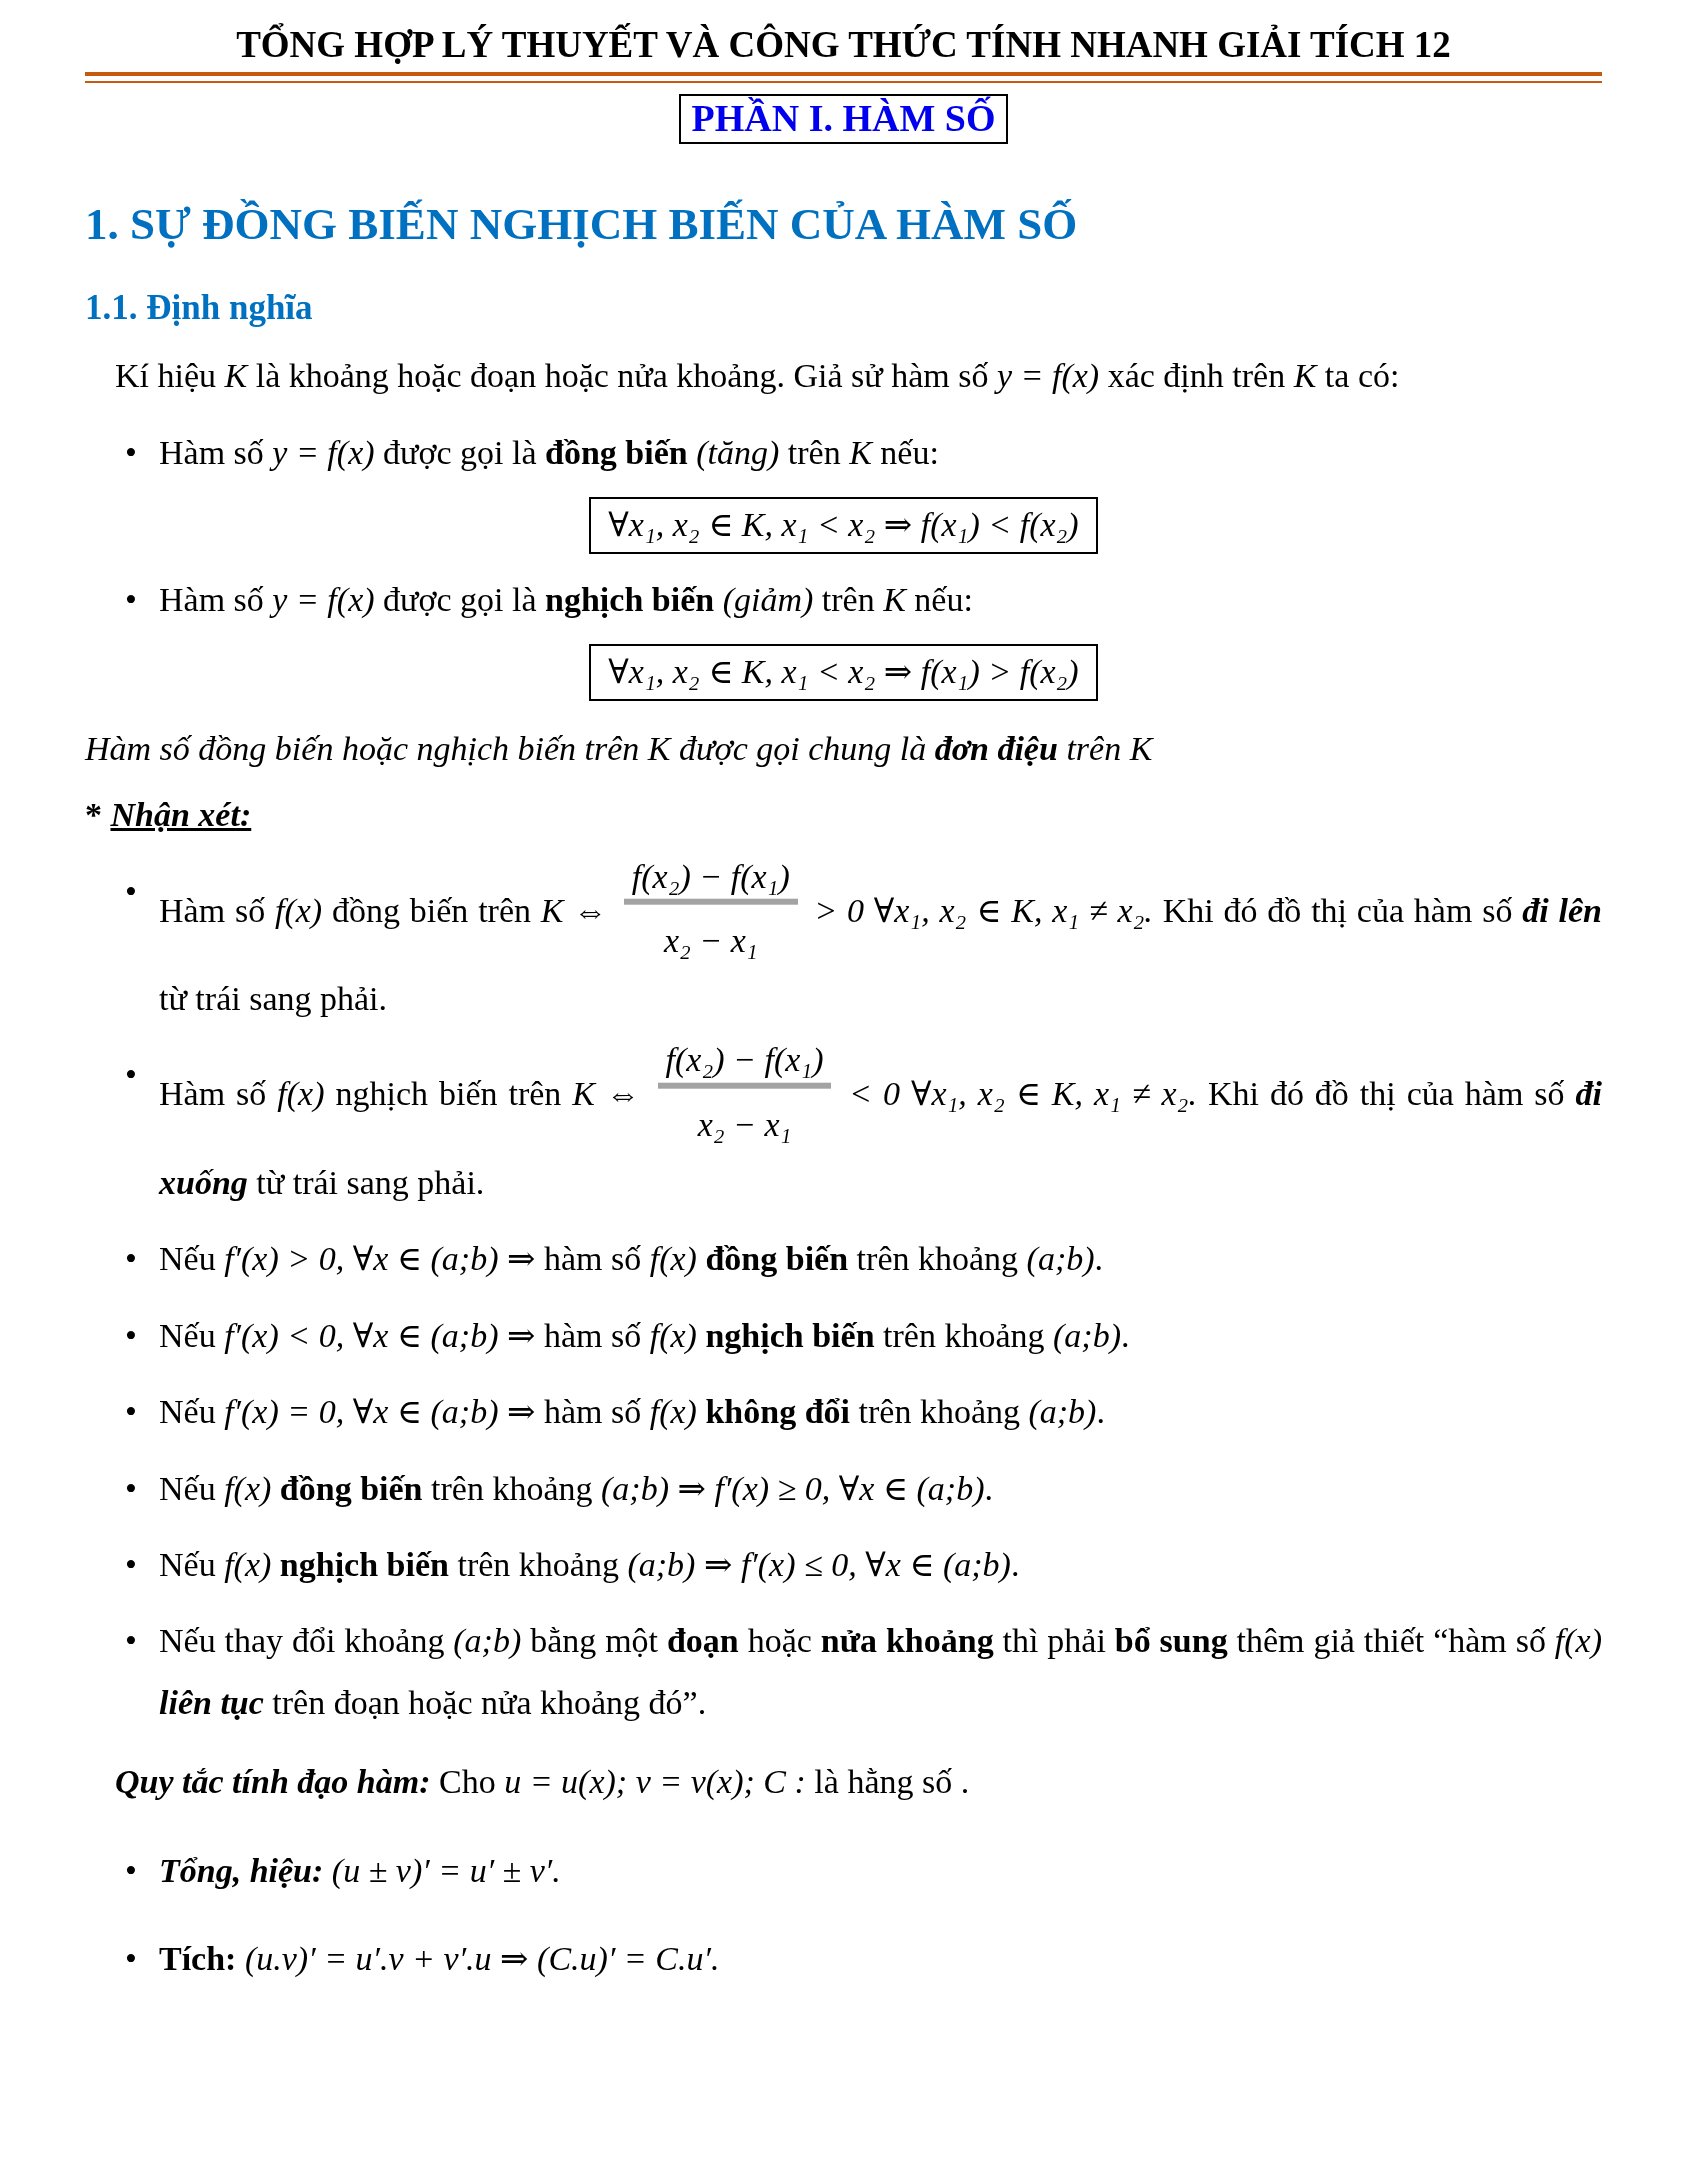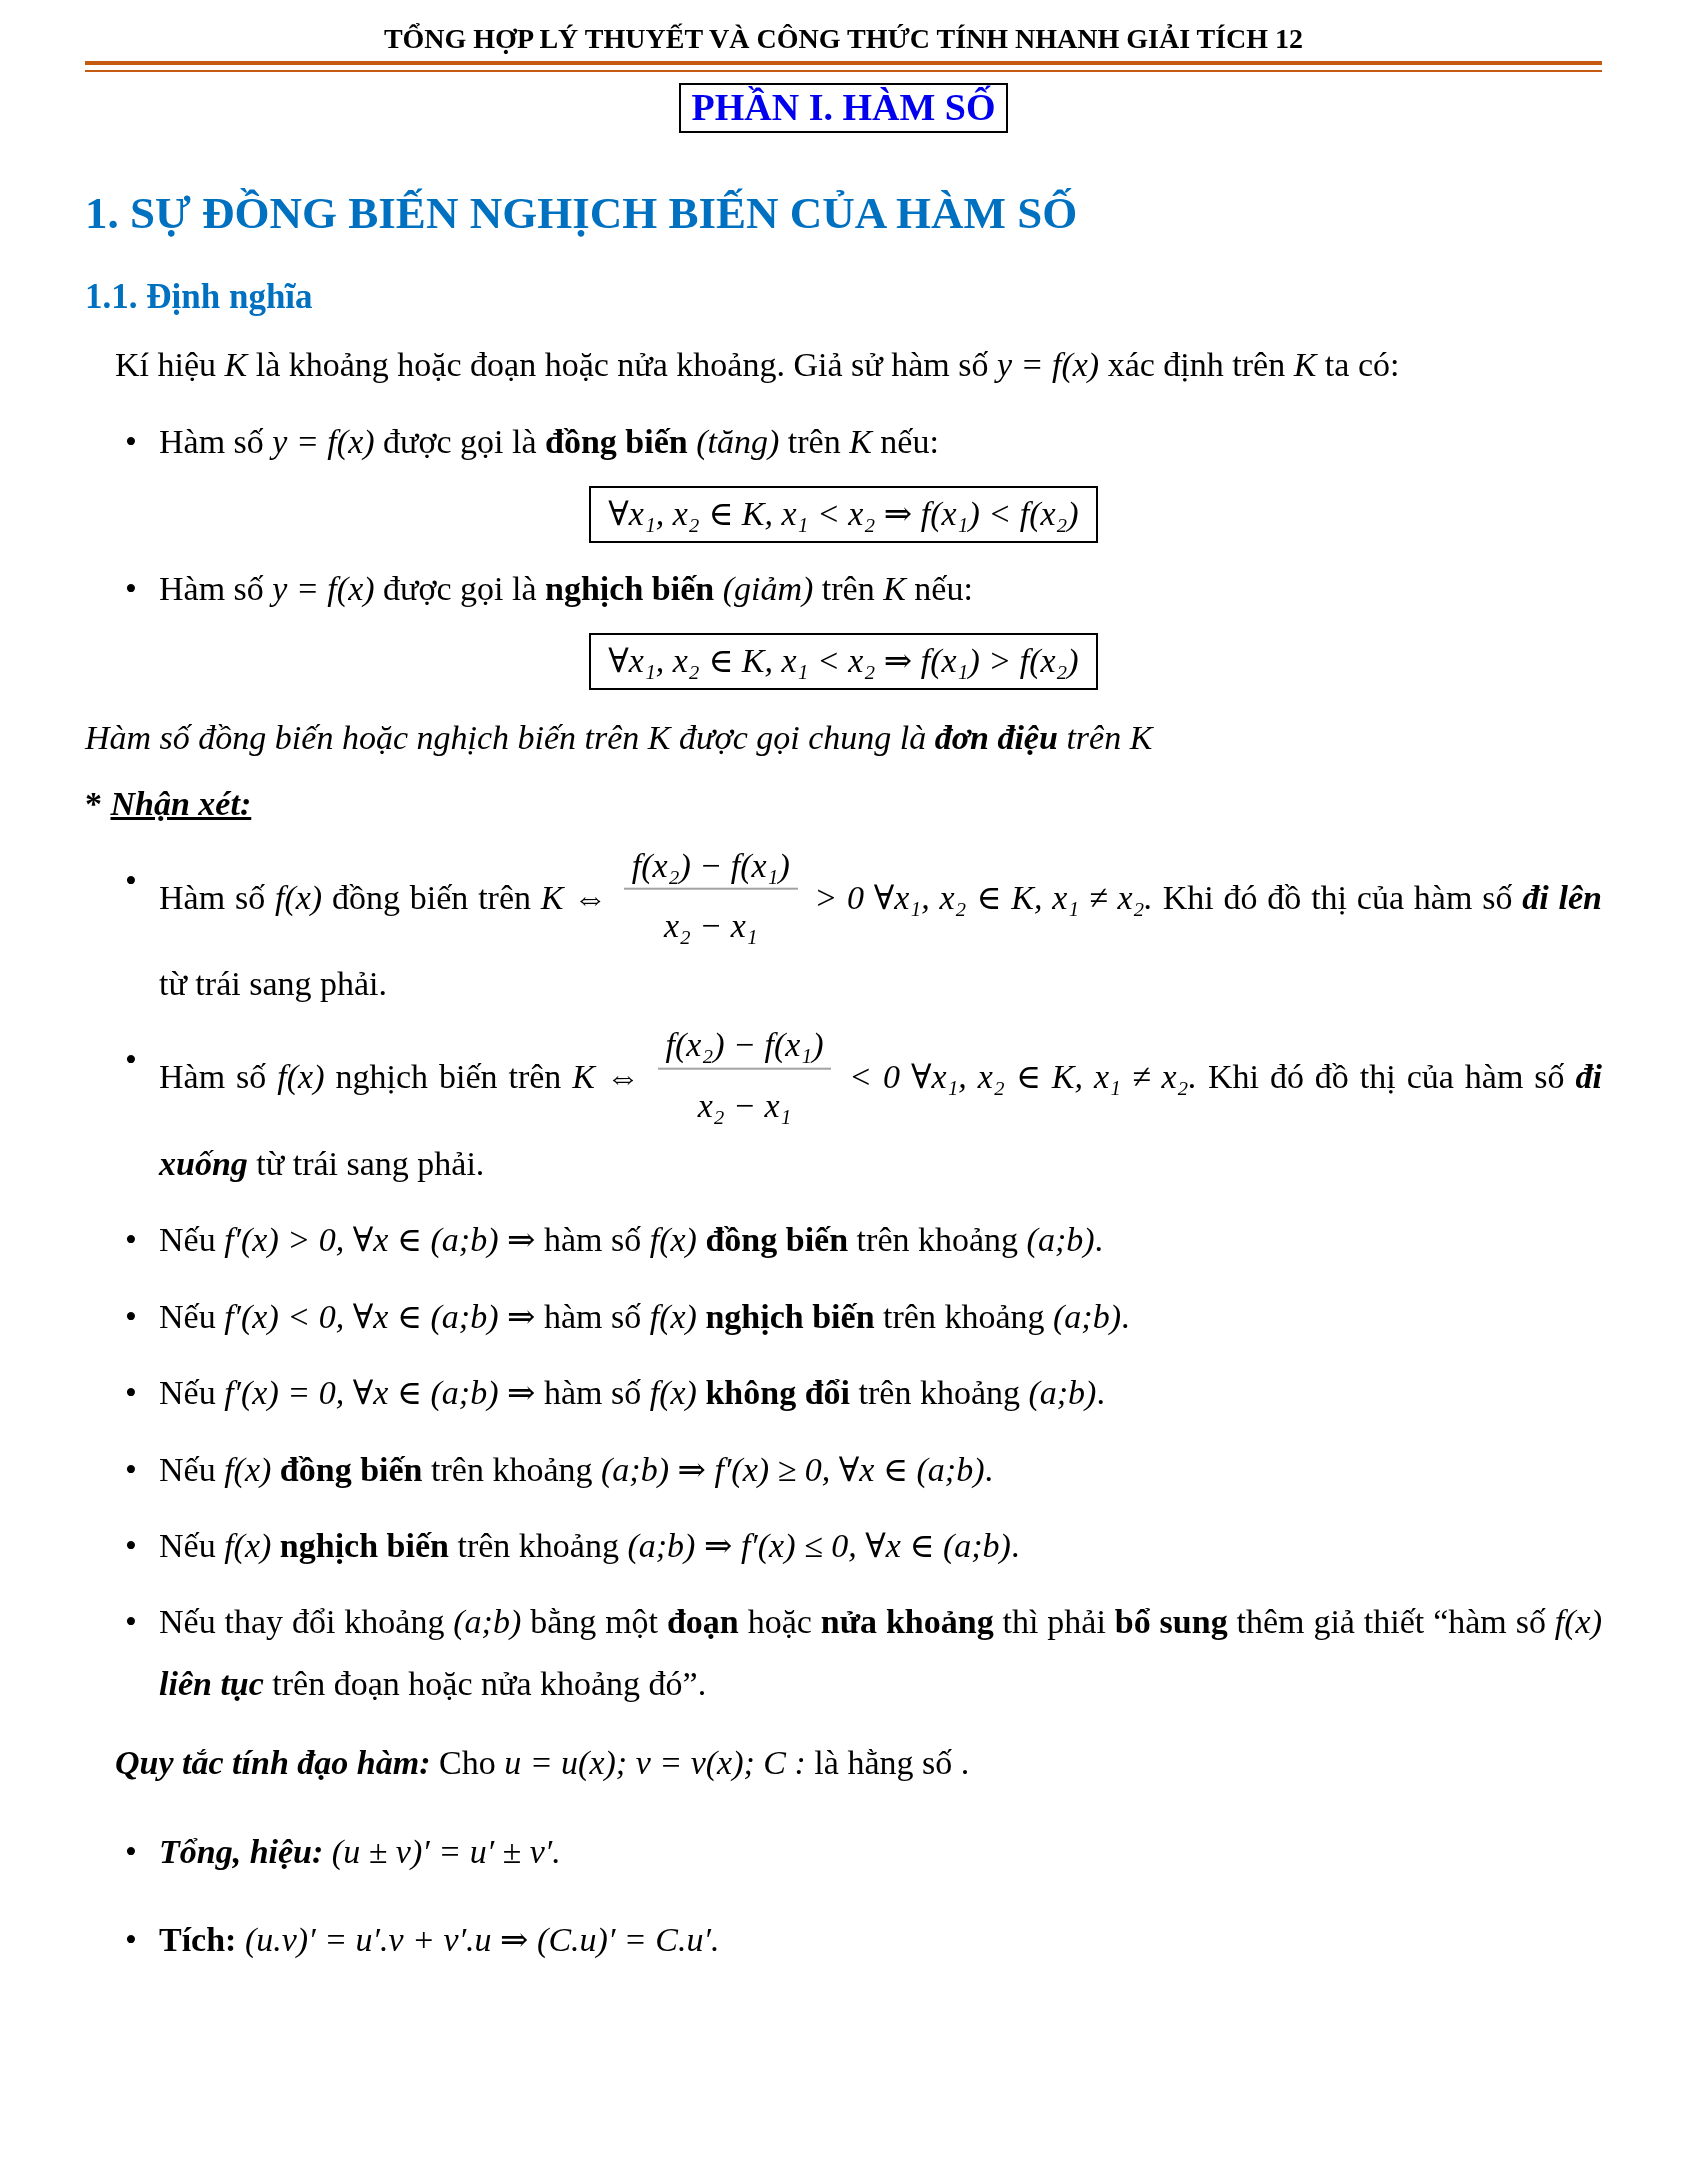--- a/index.html
+++ b/index.html
@@ -4,21 +4,21 @@
 <style>
   * { margin:0; padding:0; box-sizing:border-box; }
   html, body { background:#ffffff; }
   body {
     width:1687px; height:2183px; overflow:hidden;
     font-family:"Liberation Serif","DejaVu Serif","DejaVu Sans",serif;
     font-size:34px; color:#000;
   }
   .page { padding:22.5px 85px 0 85px; }
 
-  .doc-header { text-align:center; font-weight:bold; font-size:28px; }
+  .doc-header { text-align:center; font-weight:bold; font-size:37px; }
   .double-rule {
     margin-top:6.6px; height:11.2px;
     border-top:4.6px solid var(--rule-color,#C55A11);
     border-bottom:2px solid var(--rule-color,#C55A11);
   }
   .title-row { text-align:center; margin-top:10.6px;font-family:Liberation Serif, serif; }
   .title-box {
     display:inline-block; border:2px solid #000; padding:0 10.6px 2.6px 10.6px;
     color:var(--title-blue,#0000EE); font-weight:bold; font-size:38px;
   }
@@ -44,21 +44,21 @@
   .seg-b { font-weight:bold; }
   .seg-i { font-style:italic; }
   .seg-bi { font-weight:bold; font-style:italic; }
   .seg-ubi { font-weight:bold; font-style:italic; text-decoration:underline; }
   .seg-m { font-style:italic; }
 
   .frac {
     display:inline-block; vertical-align:middle; text-align:center;
     line-height:1.25; margin:0 6.6px; transform:translateY(-5.3px);
   }
-  .frac .num { display:block; border-bottom:2px solid #a3a3a3; padding:0 8px 1.3px 8px; }
+  .frac .num { display:block; border-bottom:6px solid #a3a3a3; padding:0 8px 1.3px 8px; }
   .frac .den { display:block; padding-top:15px; }
 </style>
 </head>
 <body>
 
 <div class="page">
 
   <div class="doc-header">TỔNG HỢP LÝ THUYẾT VÀ CÔNG THỨC TÍNH NHANH GIẢI TÍCH 12</div>
   <div class="double-rule"></div>
 

